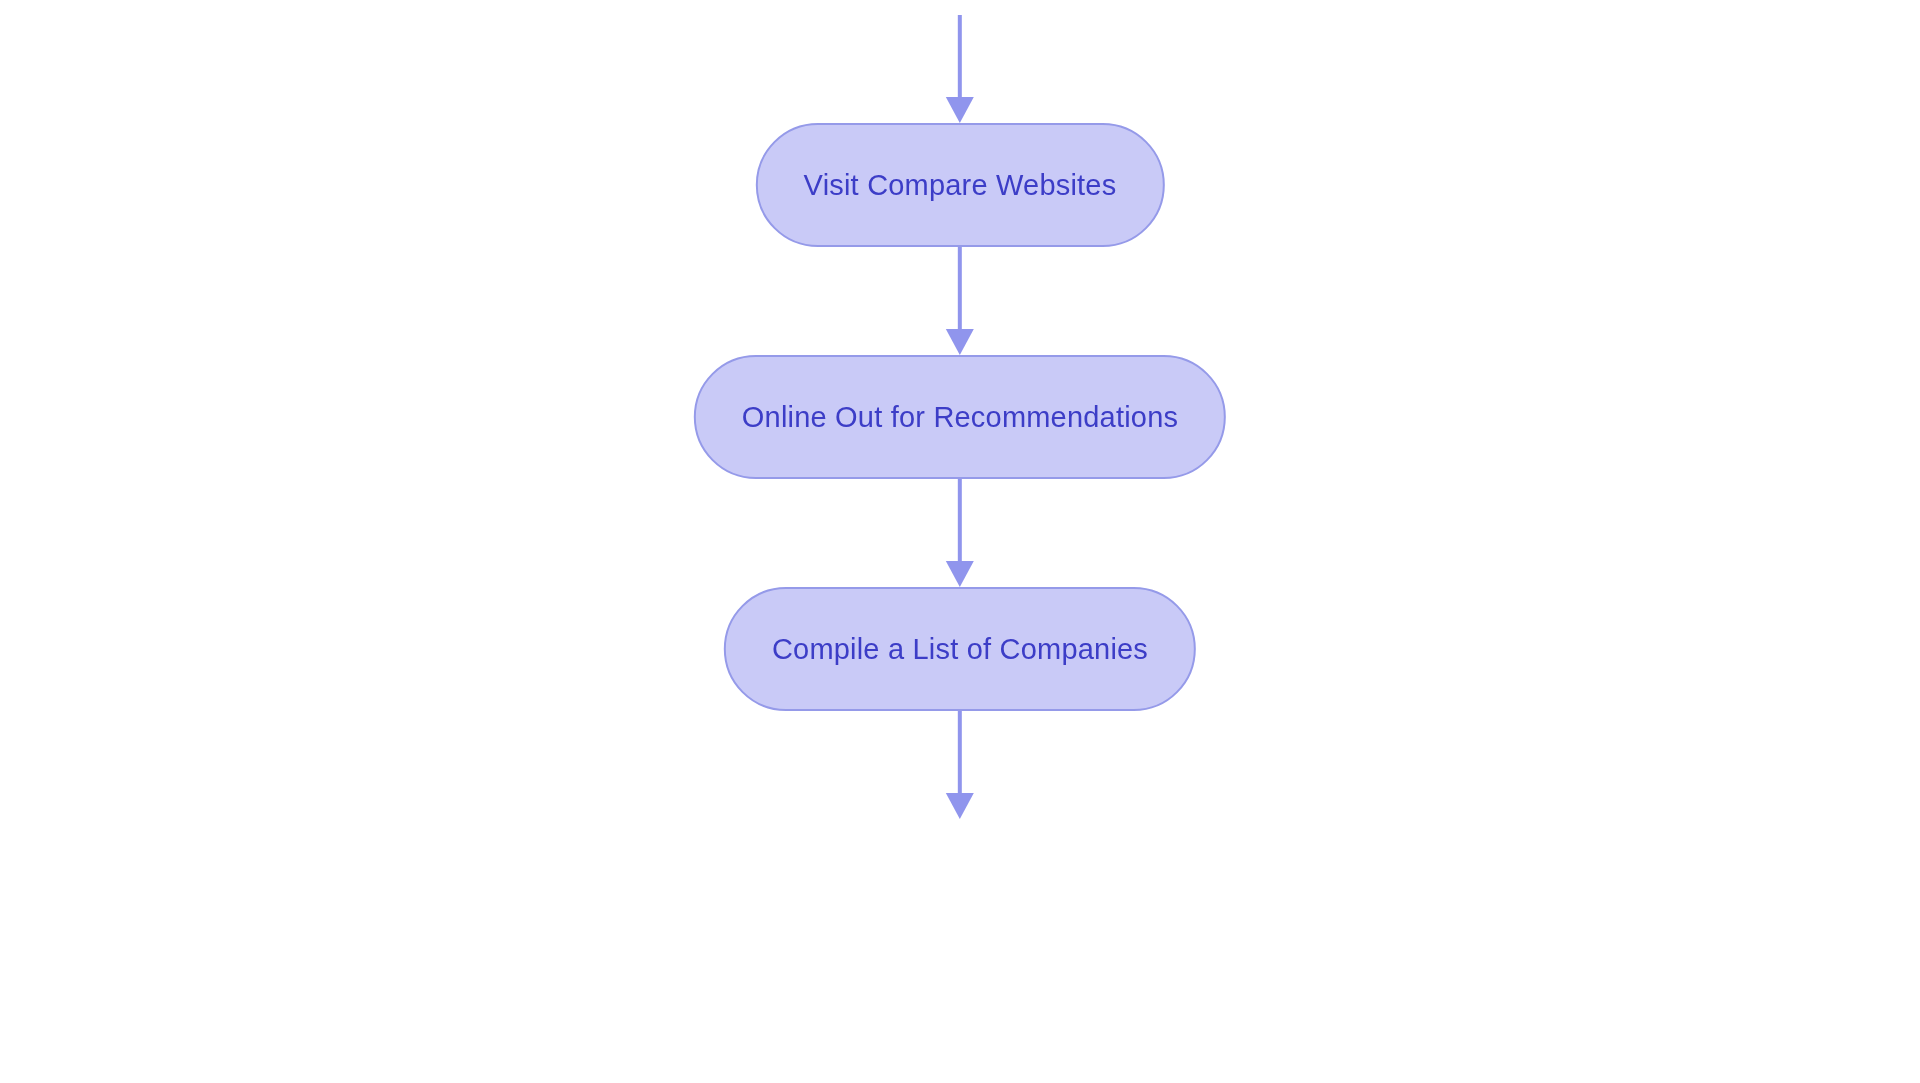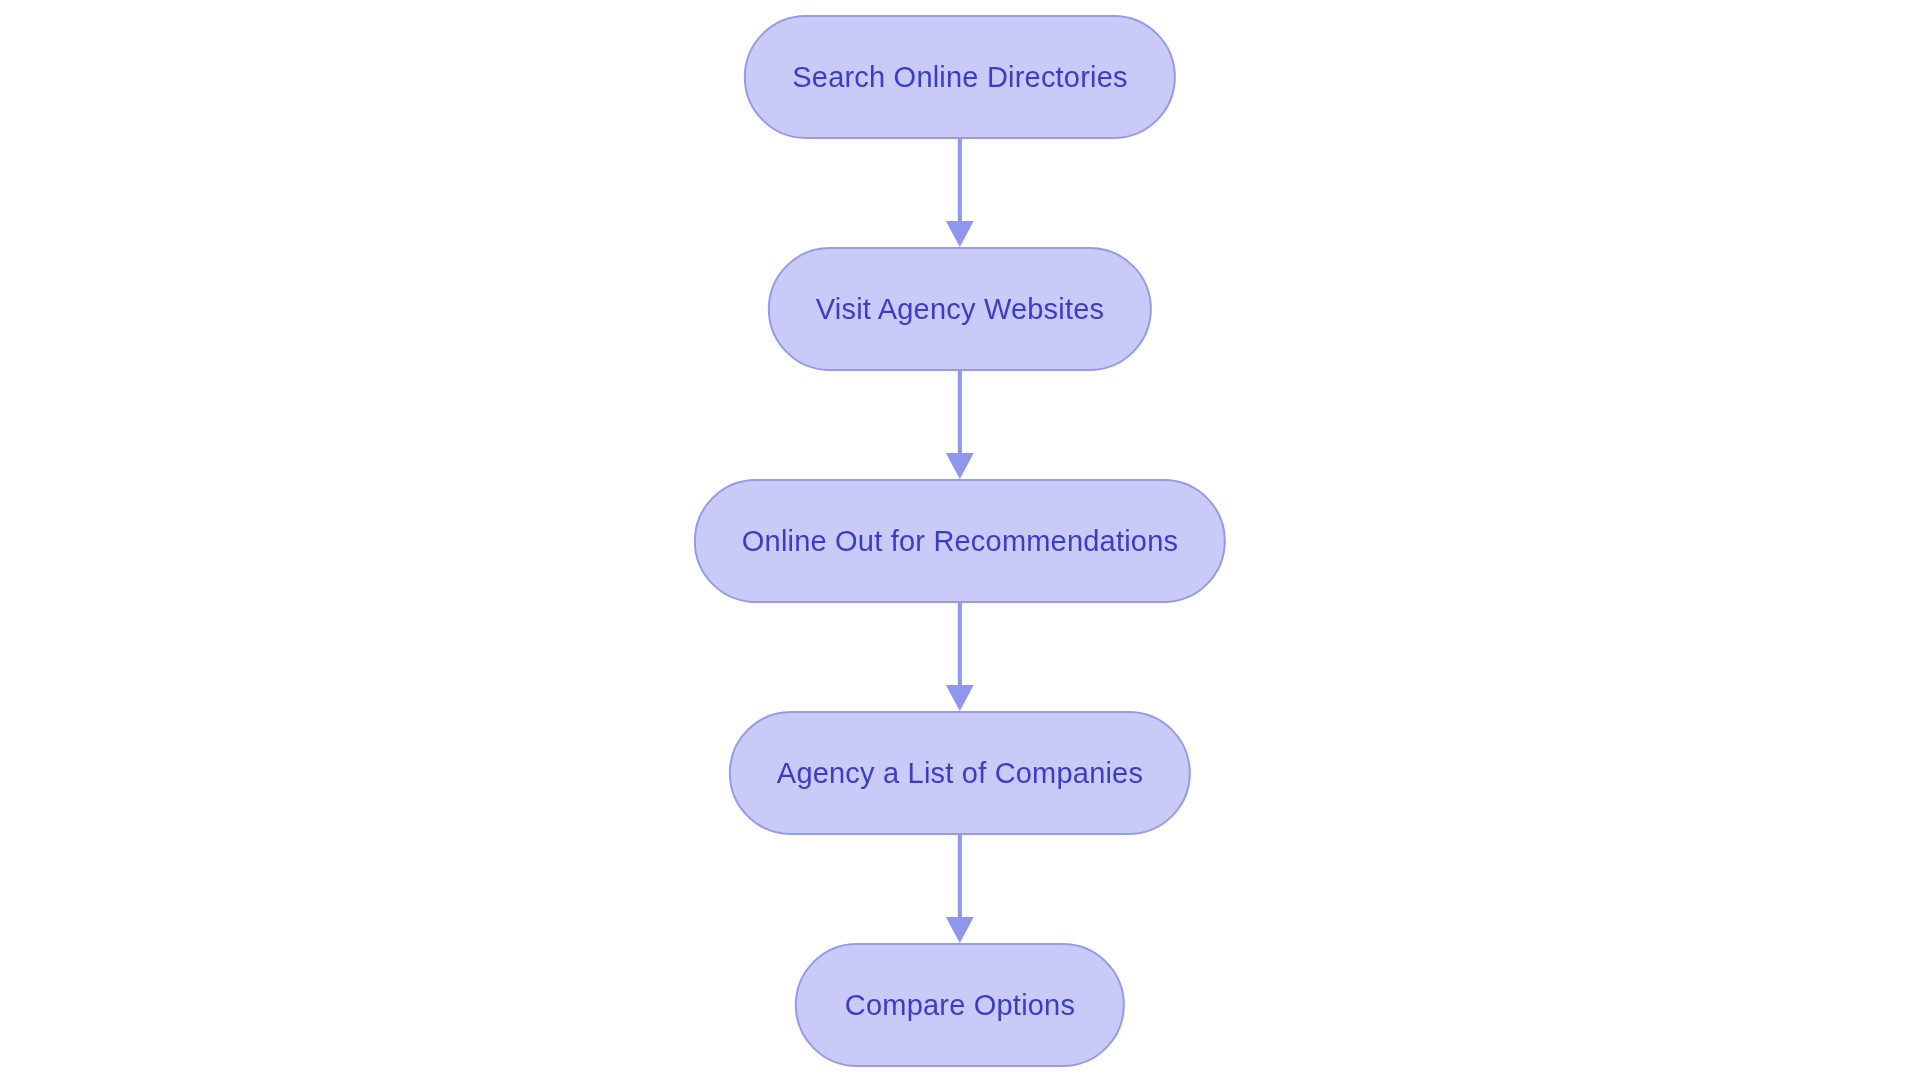--- a/index.html
+++ b/index.html
@@ -65,54 +65,48 @@
     border-right: 14px solid transparent;
     border-top: 26px solid var(--arrow);
   }
 </style>
 </head>
 <body>
 
 <div class="canvas">
   <div class="flow-column">
 
-    <div class="flow-node">
-      <span class="node-label">Search Online Directories</span>
-    </div>
 
     <div class="flow-arrow">
       <div class="arrow-line"></div>
       <div class="arrow-head"></div>
     </div>
 
     <div class="flow-node">
-      <span class="node-label">Visit Agency Websites</span>
+      <span class="node-label">Visit Compare Websites</span>
     </div>
 
     <div class="flow-arrow">
       <div class="arrow-line"></div>
       <div class="arrow-head"></div>
     </div>
 
     <div class="flow-node">
       <span class="node-label">Online Out for Recommendations</span>
     </div>
 
     <div class="flow-arrow">
       <div class="arrow-line"></div>
       <div class="arrow-head"></div>
     </div>
 
     <div class="flow-node">
-      <span class="node-label">Agency a List of Companies</span>
+      <span class="node-label">Compile a List of Companies</span>
     </div>
 
     <div class="flow-arrow">
       <div class="arrow-line"></div>
       <div class="arrow-head"></div>
     </div>
 
-    <div class="flow-node">
-      <span class="node-label">Compare Options</span>
-    </div>
 
   </div>
 </div>
 
 </body></html>

